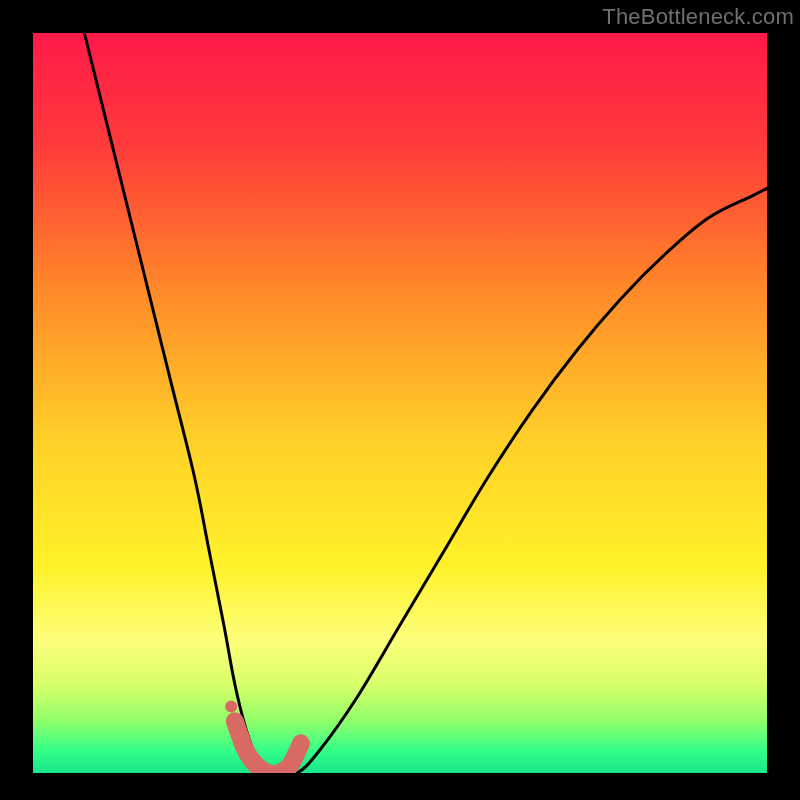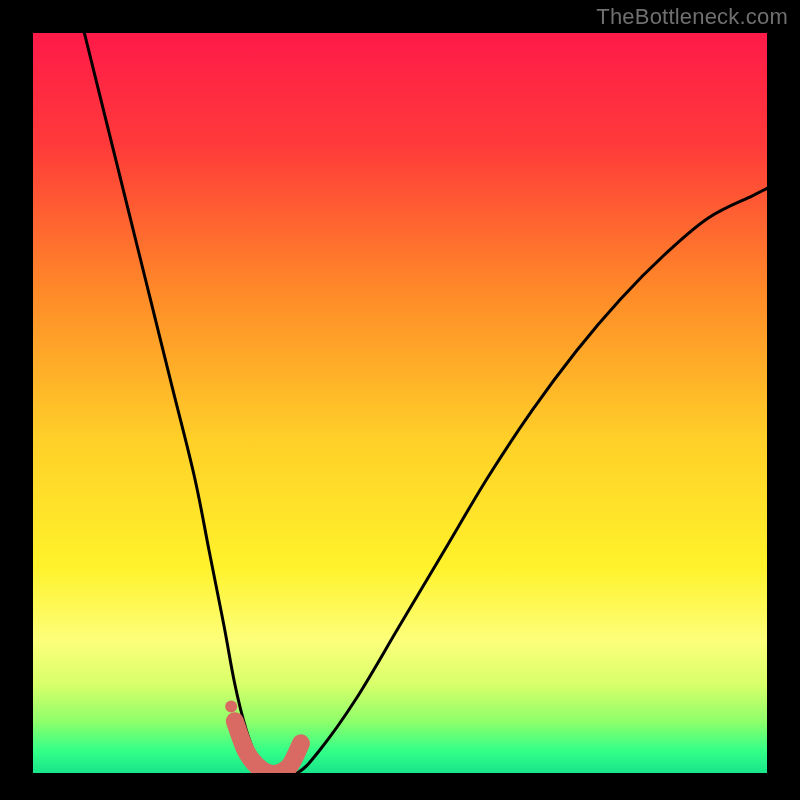--- a/index.html
+++ b/index.html
@@ -13,21 +13,21 @@
   }
   .frame {
     position: absolute;
     left: 0; top: 0;
     width: 800px; height: 800px;
     background: #000;
   }
   .watermark {
     position: absolute;
     top: 4px;
-    right: 12px;
+    right: 6px;
     color: #6f6f6f;
     font-size: 22px;
     font-weight: 500;
     letter-spacing: 0.2px;
     z-index: 5;
   }
   svg {
     position: absolute;
     left: 0; top: 0;
   }

